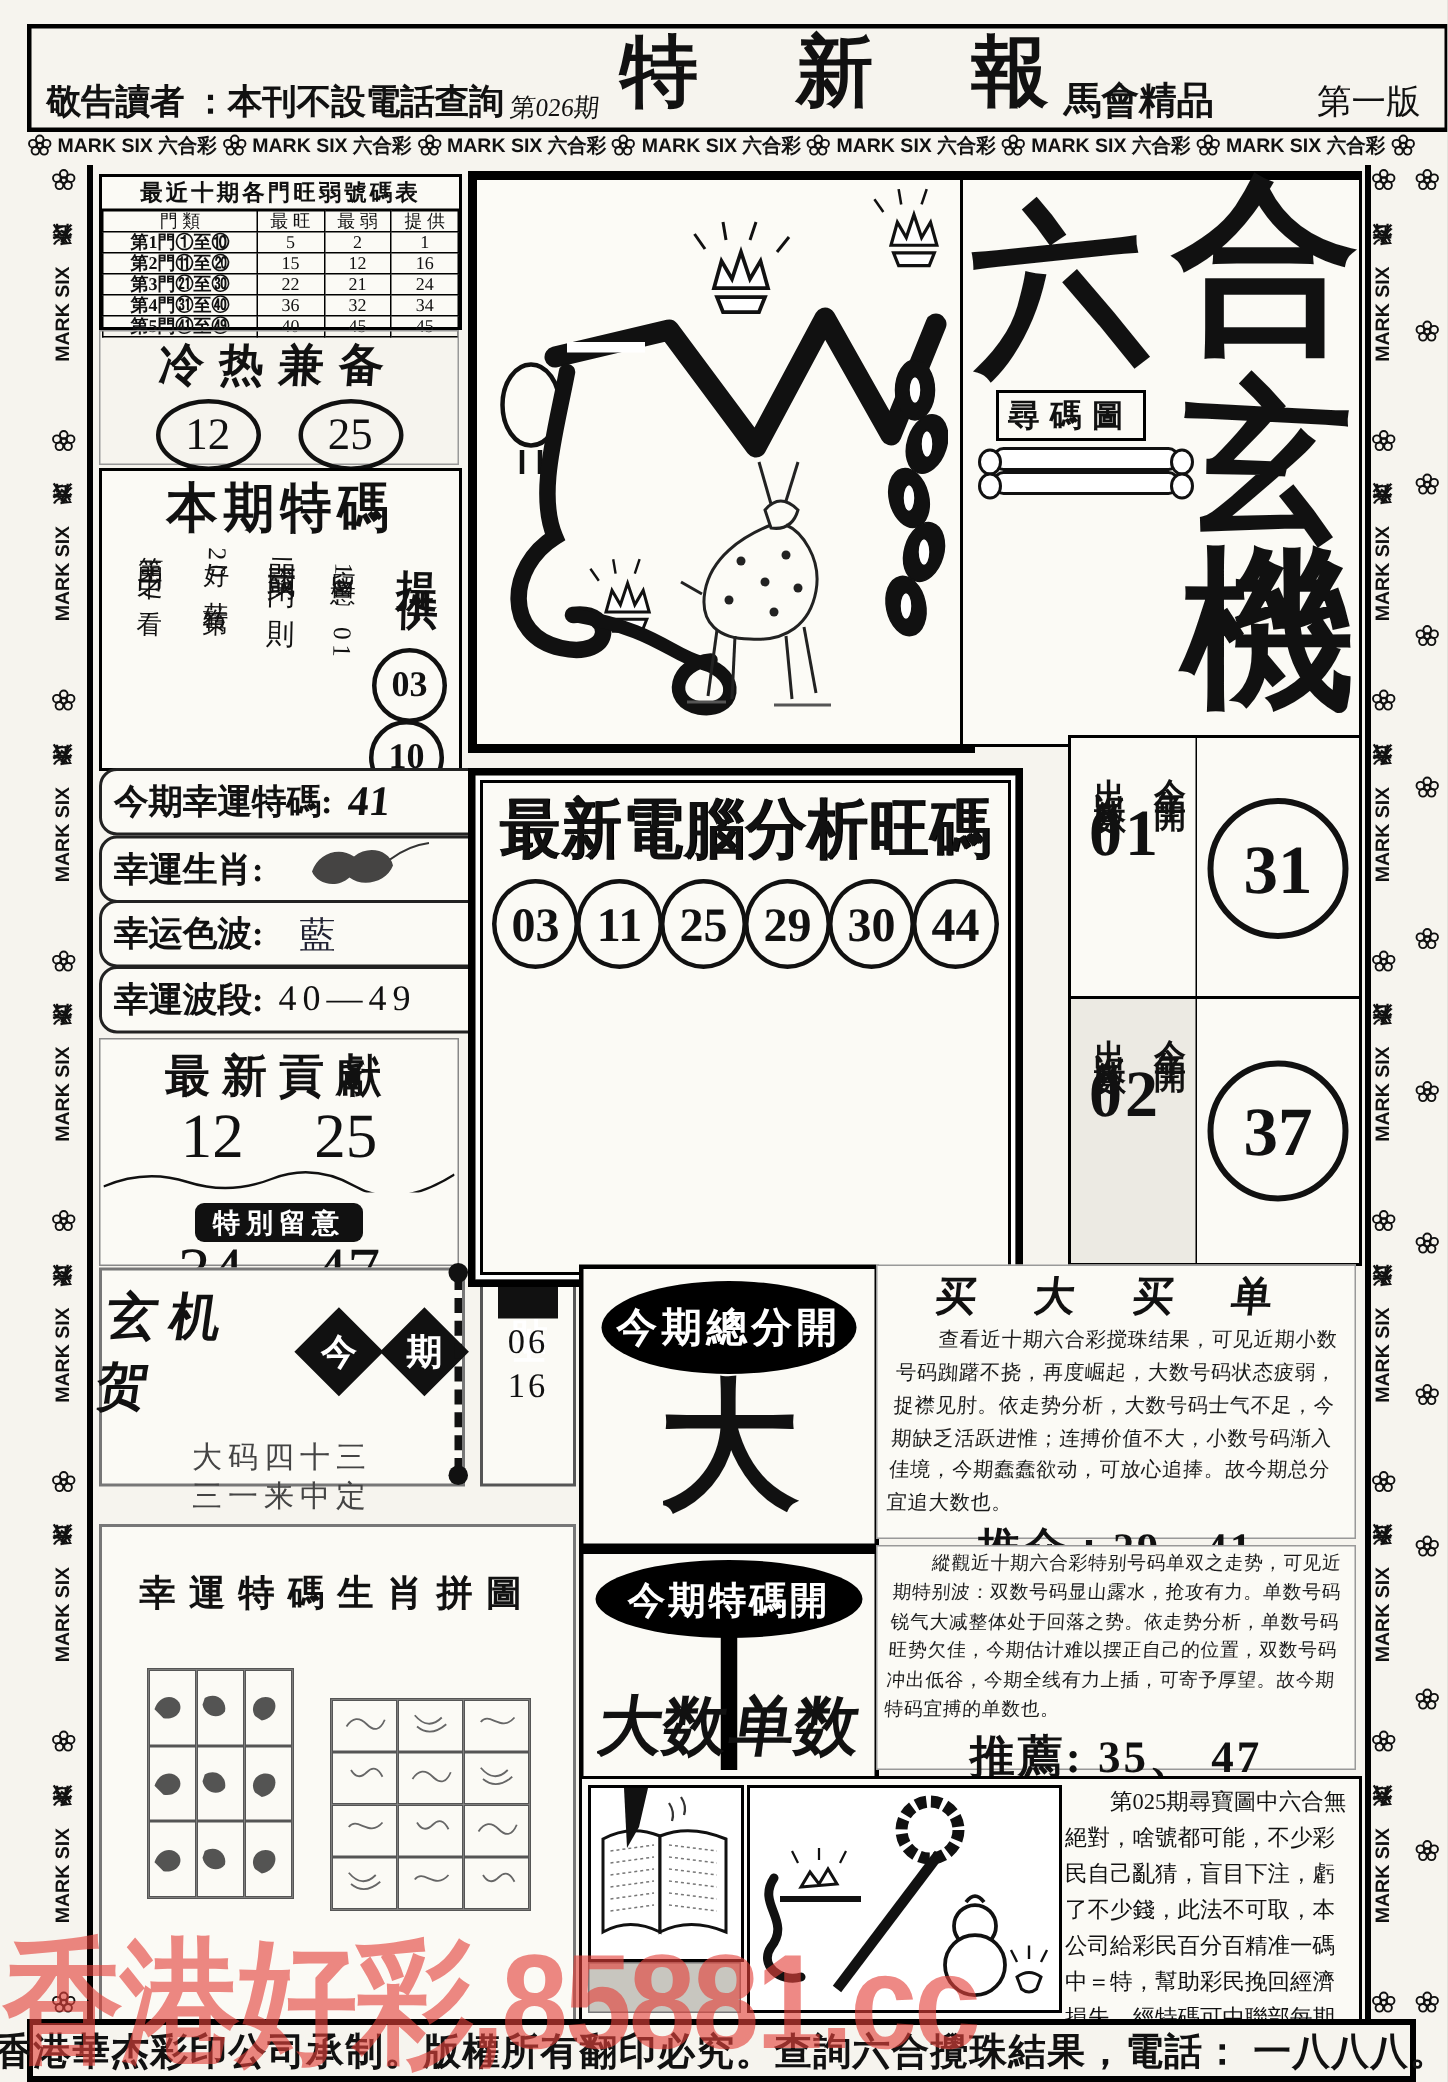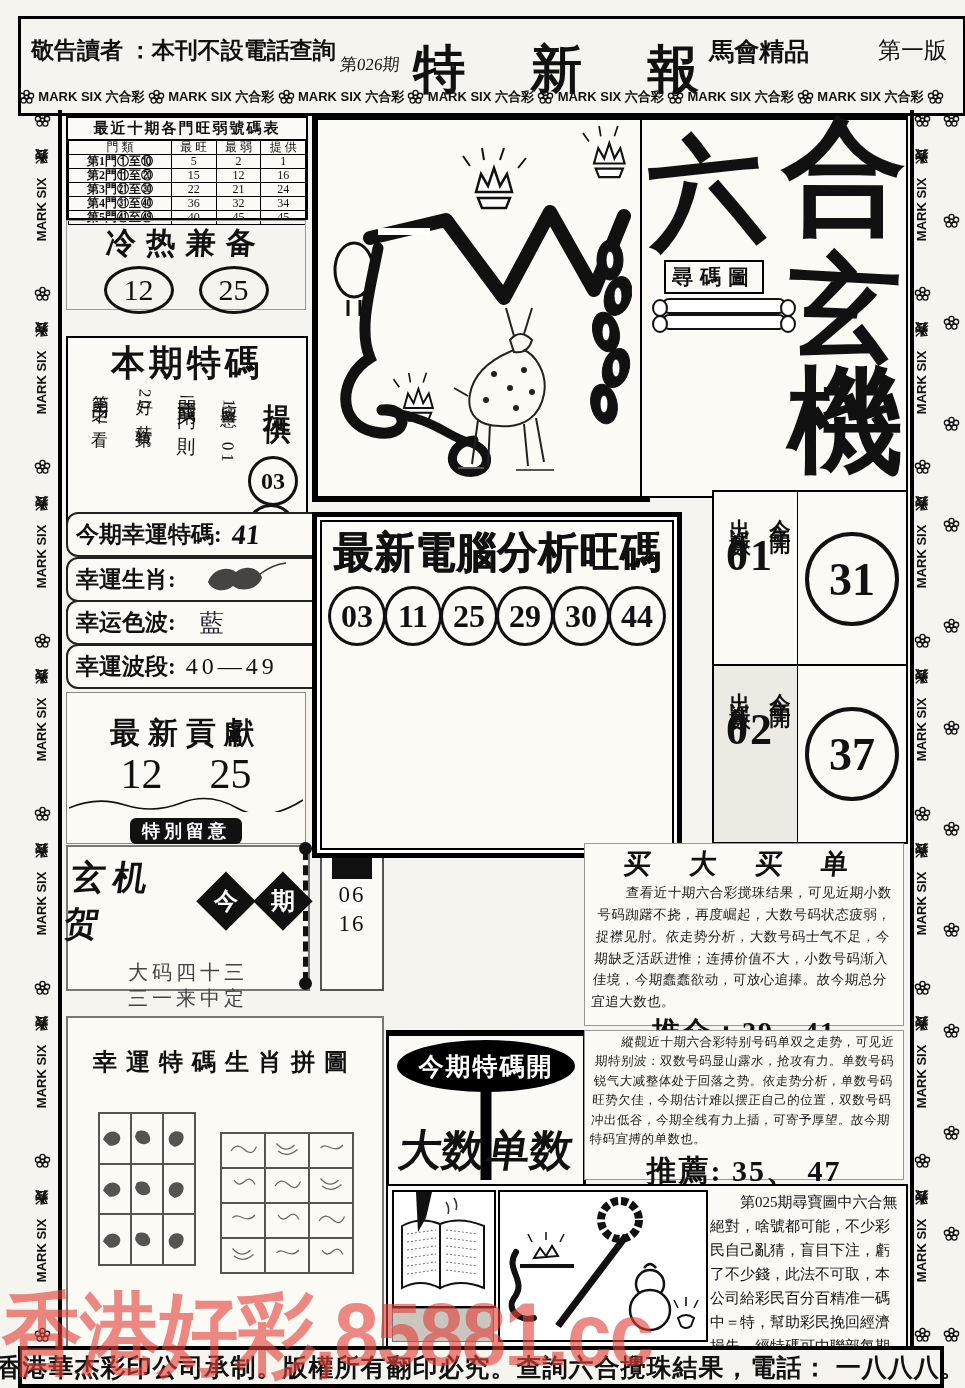--- a/index.html
+++ b/index.html
@@ -1,20 +1,20 @@
 <!DOCTYPE html>
 <html><head>
 <meta charset="utf-8">
 <style>
   html,body{margin:0;padding:0;background:#d8d6d0;}
   .page{position:relative;width:965px;height:1388px;background:#f6f4ee;margin:0 auto;overflow:hidden;
         font-family:"Liberation Serif","DejaVu Serif",serif;color:#111;}
   .abs{position:absolute;}
   
-  .header{left:18px;top:16px;width:922px;height:62px;border:3px solid #000;display:flex;align-items:flex-start;padding:16px 10px;}
+  .header{left:18px;top:16px;width:922px;height:62px;border:3px solid #000;display:flex;align-items:flex-end;padding:2px 10px;}
   .notice{font-size:23px;font-weight:700;white-space:nowrap;}
   .issue{font-size:17px;margin:18px 0 0 4px;white-space:nowrap;transform:skewX(-6deg);}
   .masthead{font-size:52px;font-weight:900;letter-spacing:26px;margin-left:14px;white-space:nowrap;}
   .subtitle{font-size:25px;font-weight:700;white-space:nowrap;margin-left:-16px;}
   .edition{font-size:23px;margin-left:auto;margin-right:6px;white-space:nowrap;}
   
   .top-strip{left:18px;top:84px;width:926px;height:26px;display:flex;justify-content:space-between;align-items:center;}
   .strip-label{font-family:"Liberation Sans","DejaVu Sans",sans-serif;font-size:13px;font-weight:700;white-space:nowrap;}
   .flower{display:inline-flex;line-height:0;}
   .side-strip{top:112px;width:32px;height:1232px;display:flex;flex-direction:column;justify-content:space-between;align-items:center;}
@@ -28,33 +28,33 @@
   .hot-title{font-size:15px;font-weight:700;text-align:center;letter-spacing:2px;border-bottom:1px solid #000;padding:1px 0;}
   .hot-box table{width:100%;border-collapse:collapse;font-size:12px;}
   .hot-box td,.hot-box th{border:1px solid #000;text-align:center;padding:0 1px;line-height:13px;font-weight:400;}
   .hot-box td:first-child{font-weight:700;white-space:nowrap;}
   
   .coldhot-box{left:66px;top:220px;width:238px;height:88px;border:1px solid #999;text-align:center;}
   .coldhot-title{font-size:30px;font-weight:900;letter-spacing:10px;margin-top:2px;transform:skewX(-4deg);}
   .coldhot-nums{display:flex;justify-content:space-around;padding:0 24px;margin-top:2px;}
   .oval{border:3px solid #111;border-radius:50%;width:64px;height:42px;display:flex;align-items:center;justify-content:center;font-size:30px;}
   
-  .special-box{left:66px;top:312px;width:238px;height:198px;border:2px solid #000;background:#fbfaf5;margin-top:24px;}
+  .special-box{left:66px;top:312px;width:238px;height:198px;border:2px solid #000;background:#fbfaf5;}
   .special-title{font-size:34px;font-weight:900;text-align:center;letter-spacing:4px;margin-top:2px;transform:scaleY(1.05);}
   .vcol{position:absolute;writing-mode:vertical-rl;font-size:17px;letter-spacing:3px;transform:rotate(1.5deg);}
   .circle{border:3px solid #111;border-radius:50%;display:flex;align-items:center;justify-content:center;font-weight:700;}
   .c46{width:44px;height:44px;font-size:24px;}
   
   .lucky-row{left:66px;width:238px;height:41px;border:2px solid #222;border-radius:12px;display:flex;align-items:center;padding:0 8px;background:#fbfaf5;}
   .lucky-label{font-size:23px;font-weight:700;white-space:nowrap;}
   .lucky-val{font-size:28px;font-weight:700;margin-left:10px;transform:skewX(-6deg);}
   .lucky-val.thin{font-weight:400;letter-spacing:4px;transform:none;font-size:24px;}
   
   .contrib-box{left:66px;top:692px;width:238px;height:150px;border:1px solid #888;text-align:center;background:#fbfaf5;}
-  .contrib-title{font-size:30px;font-weight:900;letter-spacing:8px;margin-top:20px;}
+  .contrib-title{font-size:30px;font-weight:900;letter-spacing:8px;margin-top:4px;}
   .contrib-nums{display:flex;justify-content:space-around;padding:0 30px;font-size:42px;font-weight:400;margin-top:-4px;}
   .pill{display:inline-block;background:#111;color:#fff;font-size:18px;font-weight:700;letter-spacing:4px;padding:1px 12px;border-radius:6px;margin-top:2px;}
   .contrib-nums2{display:flex;justify-content:space-around;padding:0 28px;font-size:44px;font-weight:400;margin-top:-6px;}
   
   .xuanji-box{left:66px;top:845px;width:240px;height:142px;border:2px solid #777;background:#fbfaf5;}
   .xuanji-title{display:flex;align-items:center;justify-content:center;gap:8px;margin-top:8px;}
   .xuanji-plain{font-size:34px;font-weight:900;letter-spacing:8px;transform:skewX(-8deg);}
   .diamond{width:42px;height:42px;background:#111;transform:rotate(45deg);display:inline-flex;align-items:center;justify-content:center;margin:0 4px;}
   .diamond span{transform:rotate(-45deg);color:#fff;font-size:24px;font-weight:700;}
   .xuanji-poem{text-align:center;font-size:20px;color:#444;letter-spacing:4px;line-height:1.3;margin-top:12px;}
@@ -979,20 +979,24 @@
         <span>出次數</span>
         <span>今年開</span>
       </div>
       <div class="count-num">02</div>
     </div>
     <div class="count-right">
         <span class="circle">37</span>
       </div>
   </div>
 
+  <div class="abs total-box">
+    <div><span class="ellipse">今期總分開</span></div>
+    <div class="total-val">大</div>
+  </div>
 
   <div class="abs buybig-box">
     <div class="buybig-title">买 大 买 单</div>
     <div class="hand" style="text-indent:2em;">查看近十期六合彩搅珠结果，可见近期小数号码踟躇不挠，再度崛起，大数号码状态疲弱，捉襟见肘。依走势分析，大数号码士气不足，今期缺乏活跃进惟；连搏价值不大，小数号码渐入佳境，今期蠢蠢欲动，可放心追捧。故今期总分宜追大数也。</div>
     <div class="rec">推介：29、41</div>
   </div>
 
   <div class="sopen-box">
     <span class="ellipse">今期特碼開</span>
     <div class="stem"></div>

